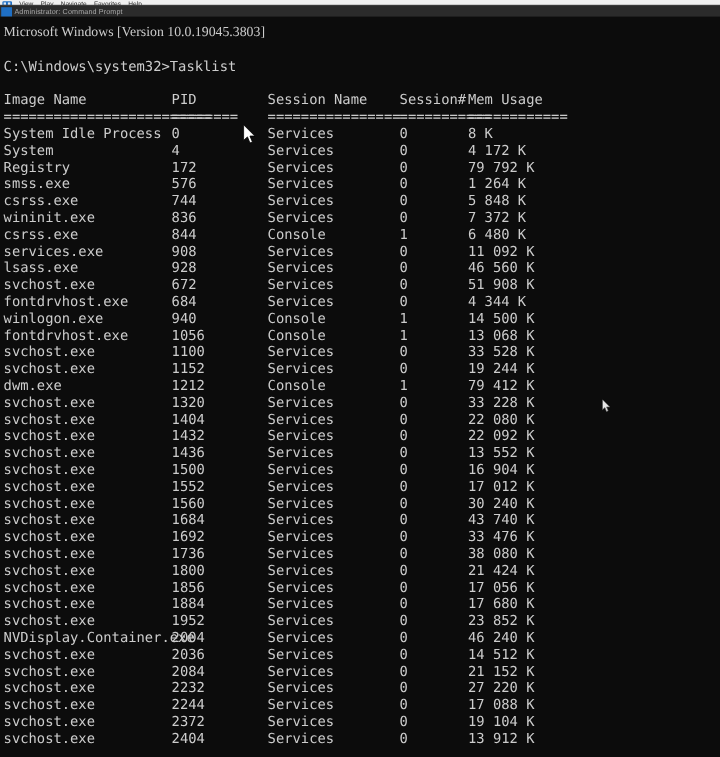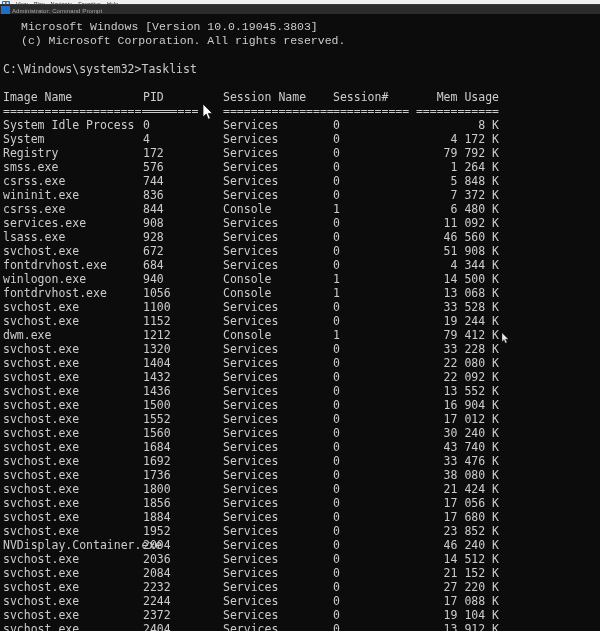--- a/index.html
+++ b/index.html
@@ -101,46 +101,45 @@
   #console-body {
     position: absolute;
     left: 0; top: 9px;
     width: 600px;
     height: 617px;
     background: #0c0c0c;
     padding: 6px 0 0 3px;
     overflow: hidden;
   }
   .line {
-    font-family: Liberation Mono, monospace;
+    font-family: Liberation Serif, serif;
     font-size: 11.5px;
     line-height: 14px;
     height: 14px;
     color: #cccccc;
     white-space: pre;
     letter-spacing: 0px;
-    margin-left: 18px;
   }
   .line.blank { color: transparent; }
 
   
   .row {
     position: relative;
     height: 14px;
     line-height: 14px;
     font-size: 11.5px;
     color: #cccccc;
     white-space: pre;
     font-family: "DejaVu Sans Mono", "Liberation Mono", monospace;
   }
   .c-name  { position: absolute; left: 0px;   top: 0; }
   .c-pid   { position: absolute; left: 140px; top: 0; width: 75px; }
   .c-sess  { position: absolute; left: 220px; top: 0; }
   .c-num   { position: absolute; left: 330px; top: 0; width: 70px; text-align: left; }
-  .c-mem   { position: absolute; left: 404px; top: 0; width: 92px; text-align: right; }
+  .c-mem   { position: absolute; left: 387px; top: 0; width: 92px; }
 
   
   .cursor {
     position: absolute;
     width: 11px; height: 17px;
     pointer-events: none;
   }
   .cursor svg { display: block; }
   #cursor-main { left: 203px; top: 99px; }
   #cursor-secondary { left: 502px; top: 333px; width: 7px; height: 11px; }
@@ -163,21 +162,20 @@
 
   <div id="console-window">
 
     <div id="console-titlebar">
       <span id="console-title-icon"></span>
       <span id="console-title-text">Administrator: Command Prompt</span>
     </div>
 
     <div id="console-body">
       <div class="line">Microsoft Windows [Version 10.0.19045.3803]</div>
-      <div class="line">(c) Microsoft Corporation. All rights reserved.</div>
       <div class="line blank">&nbsp;</div>
       <div class="row"><span class="c-name"><span>C:\Windows\system32&gt;</span><span>Tasklist</span></span></div>
       <div class="line blank">&nbsp;</div>
 
       <div class="row">
         <span class="c-name">Image Name</span>
         <span class="c-pid">PID</span>
         <span class="c-sess">Session Name</span>
         <span class="c-num">Session#</span>
         <span class="c-mem">Mem Usage</span>

